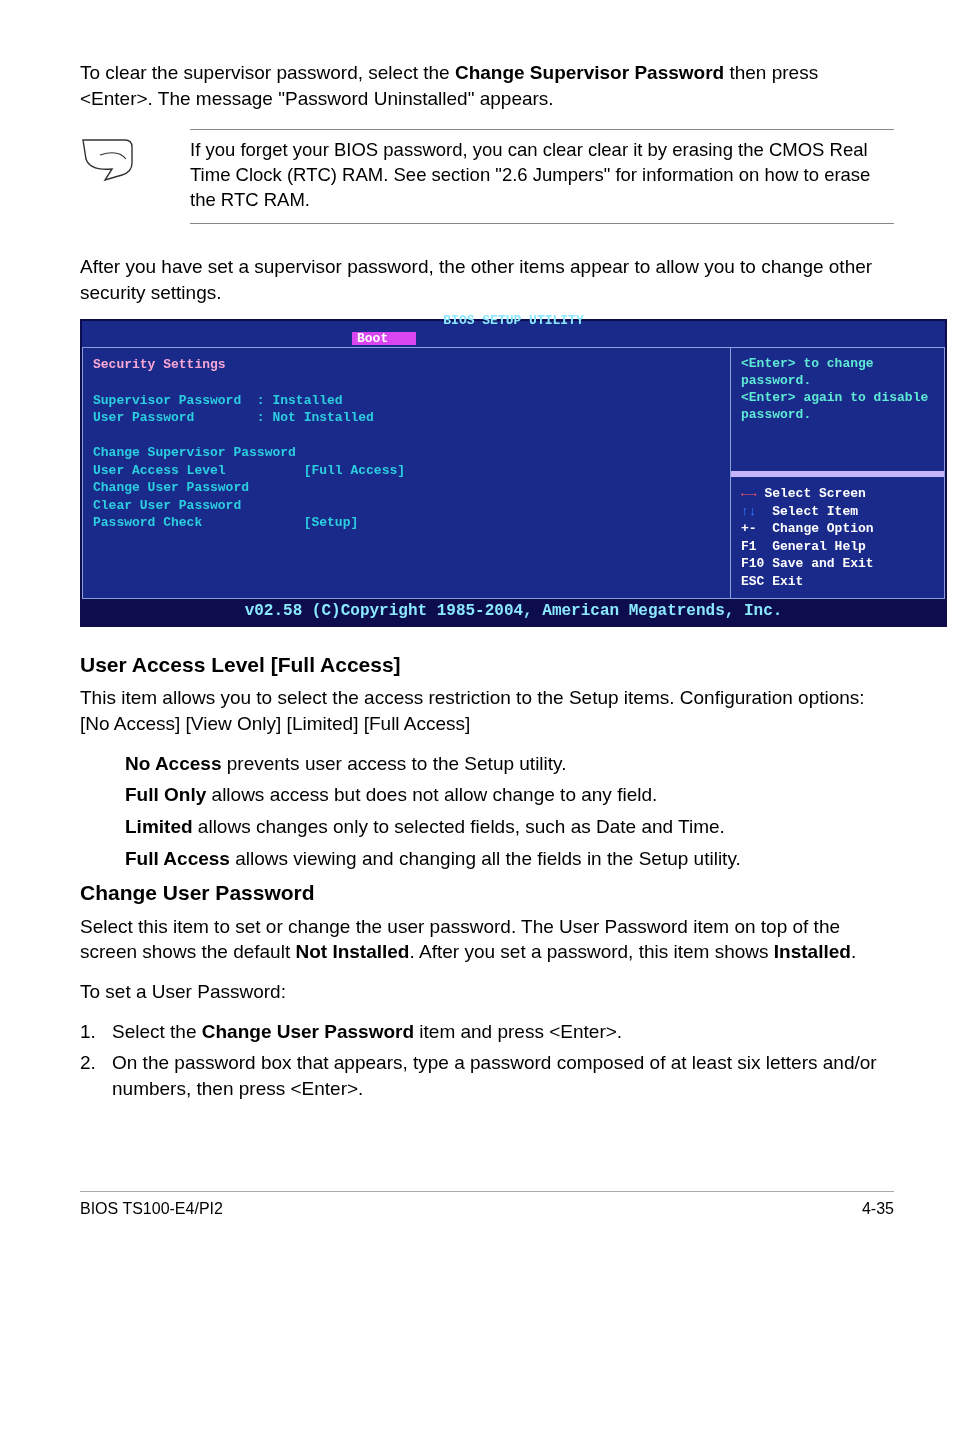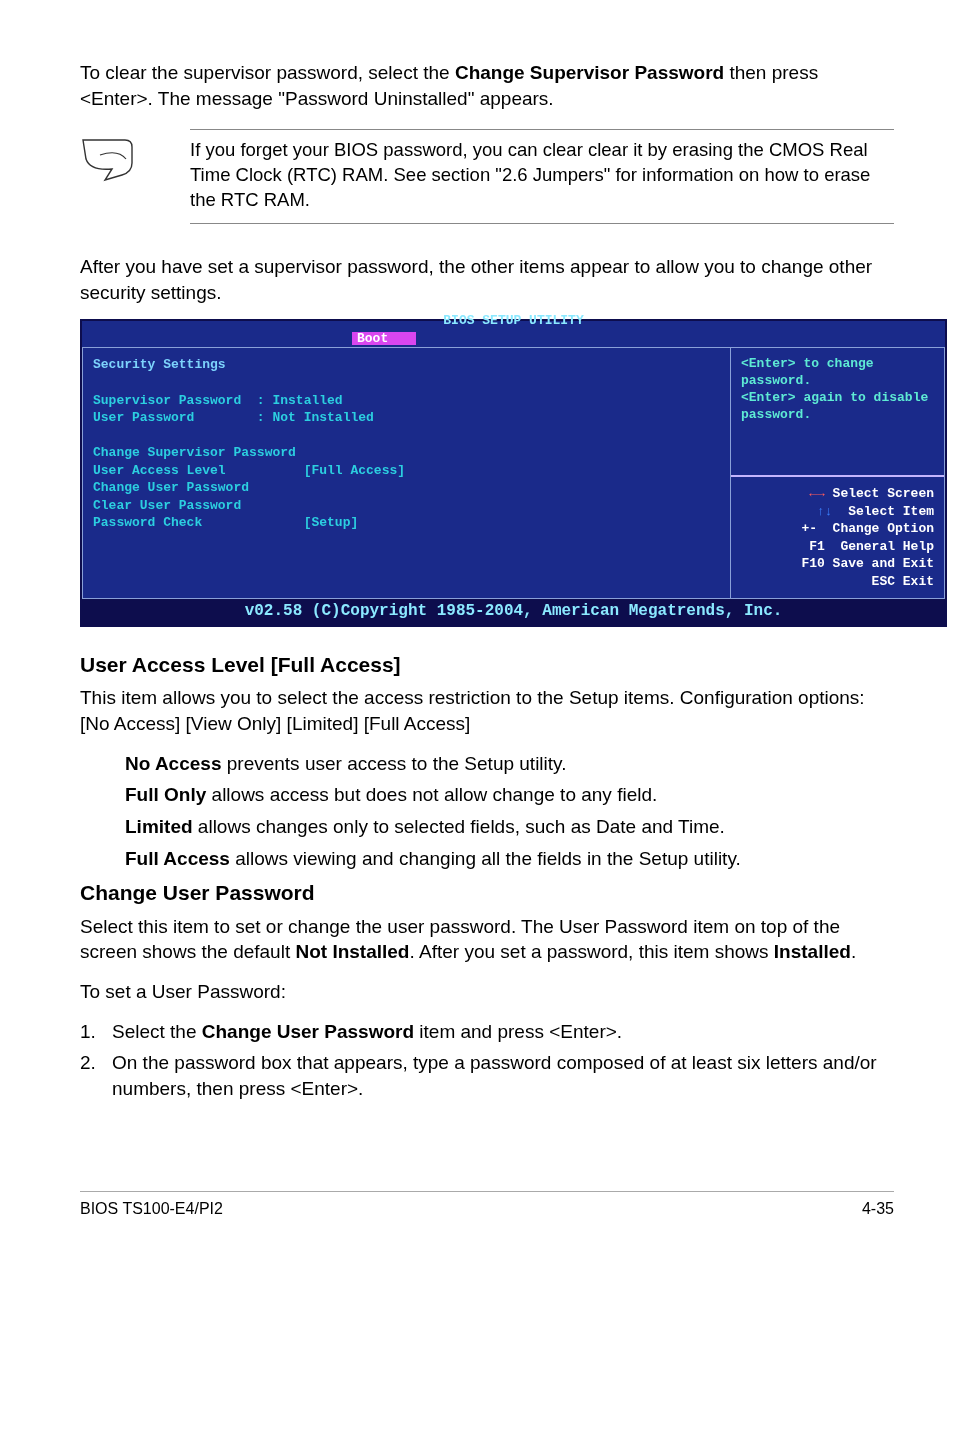--- a/index.html
+++ b/index.html
@@ -91,34 +91,33 @@
     display: flex;
     flex-direction: column;
   }
   .bios-right-top {
     flex: 1;
     padding: 8px 10px;
     color: #5eead4;
     line-height: 1.3;
   }
   .bios-right-bot {
-    border-top: 2px solid #c4b5fd;
+    border-top: 6px solid #c4b5fd;
     padding: 8px 10px;
     color: #fff;
     line-height: 1.35;
     white-space: pre;
-    text-align: right;
   }
   .arrow-lr {
     color: #ff5c5c;
   }
   .arrow-ud {
     color: #3a80ff;
   }
-  .bios-highlight { color: #7dd3fc; }
+  .bios-highlight { color: #f9a8d4; }
   .bios-footer {
     background: #0d0d4d;
     color: #8be9ff;
     text-align: center;
     padding: 2px 0;
     font-size: 16px;
   }
   .h2 {
     font-family: Verdana, Arial, sans-serif;
     font-weight: bold;

